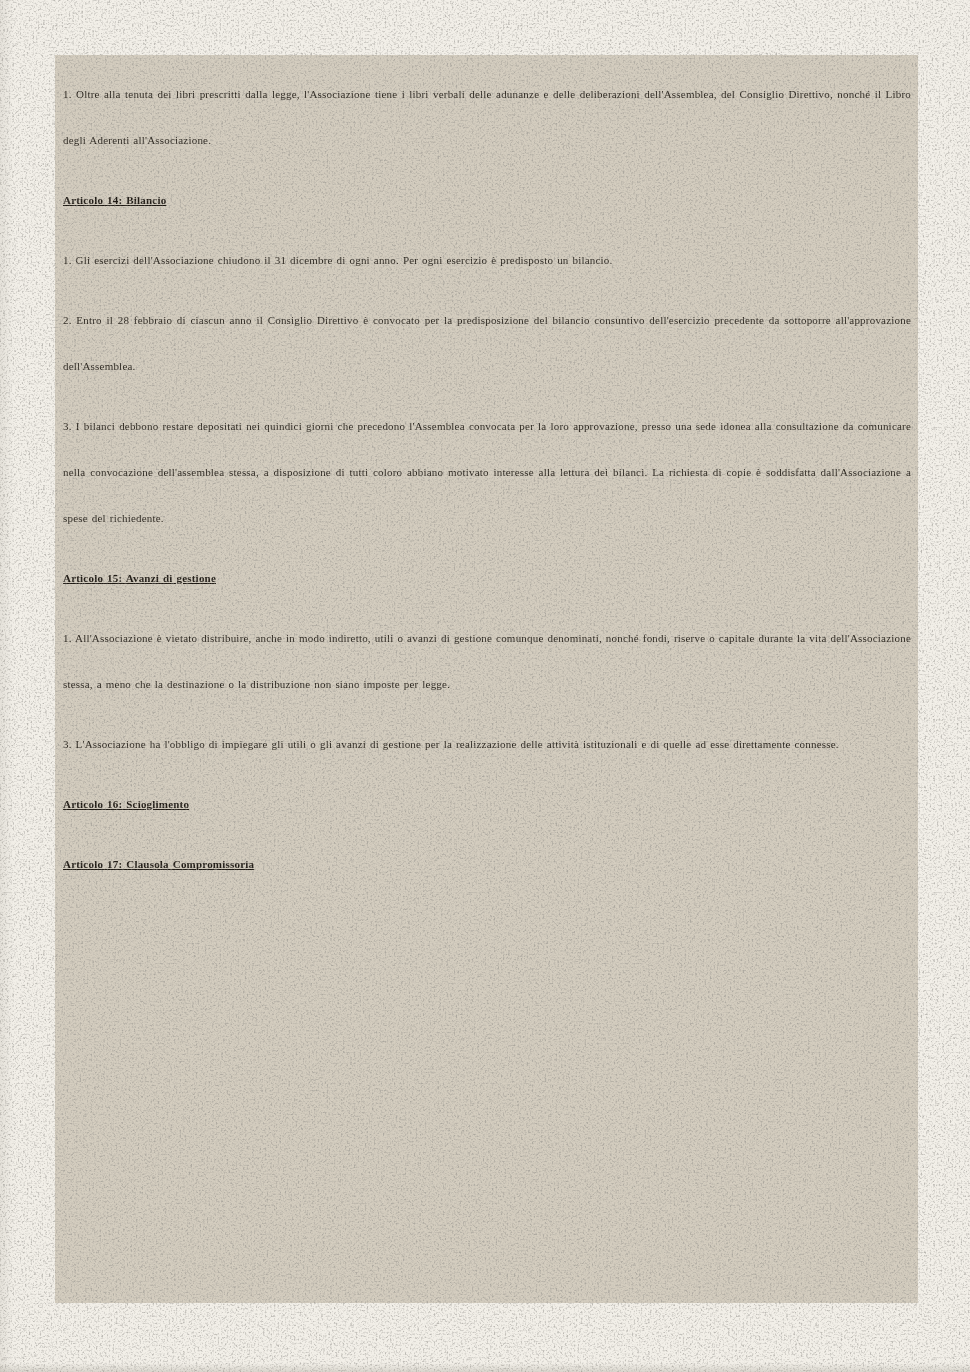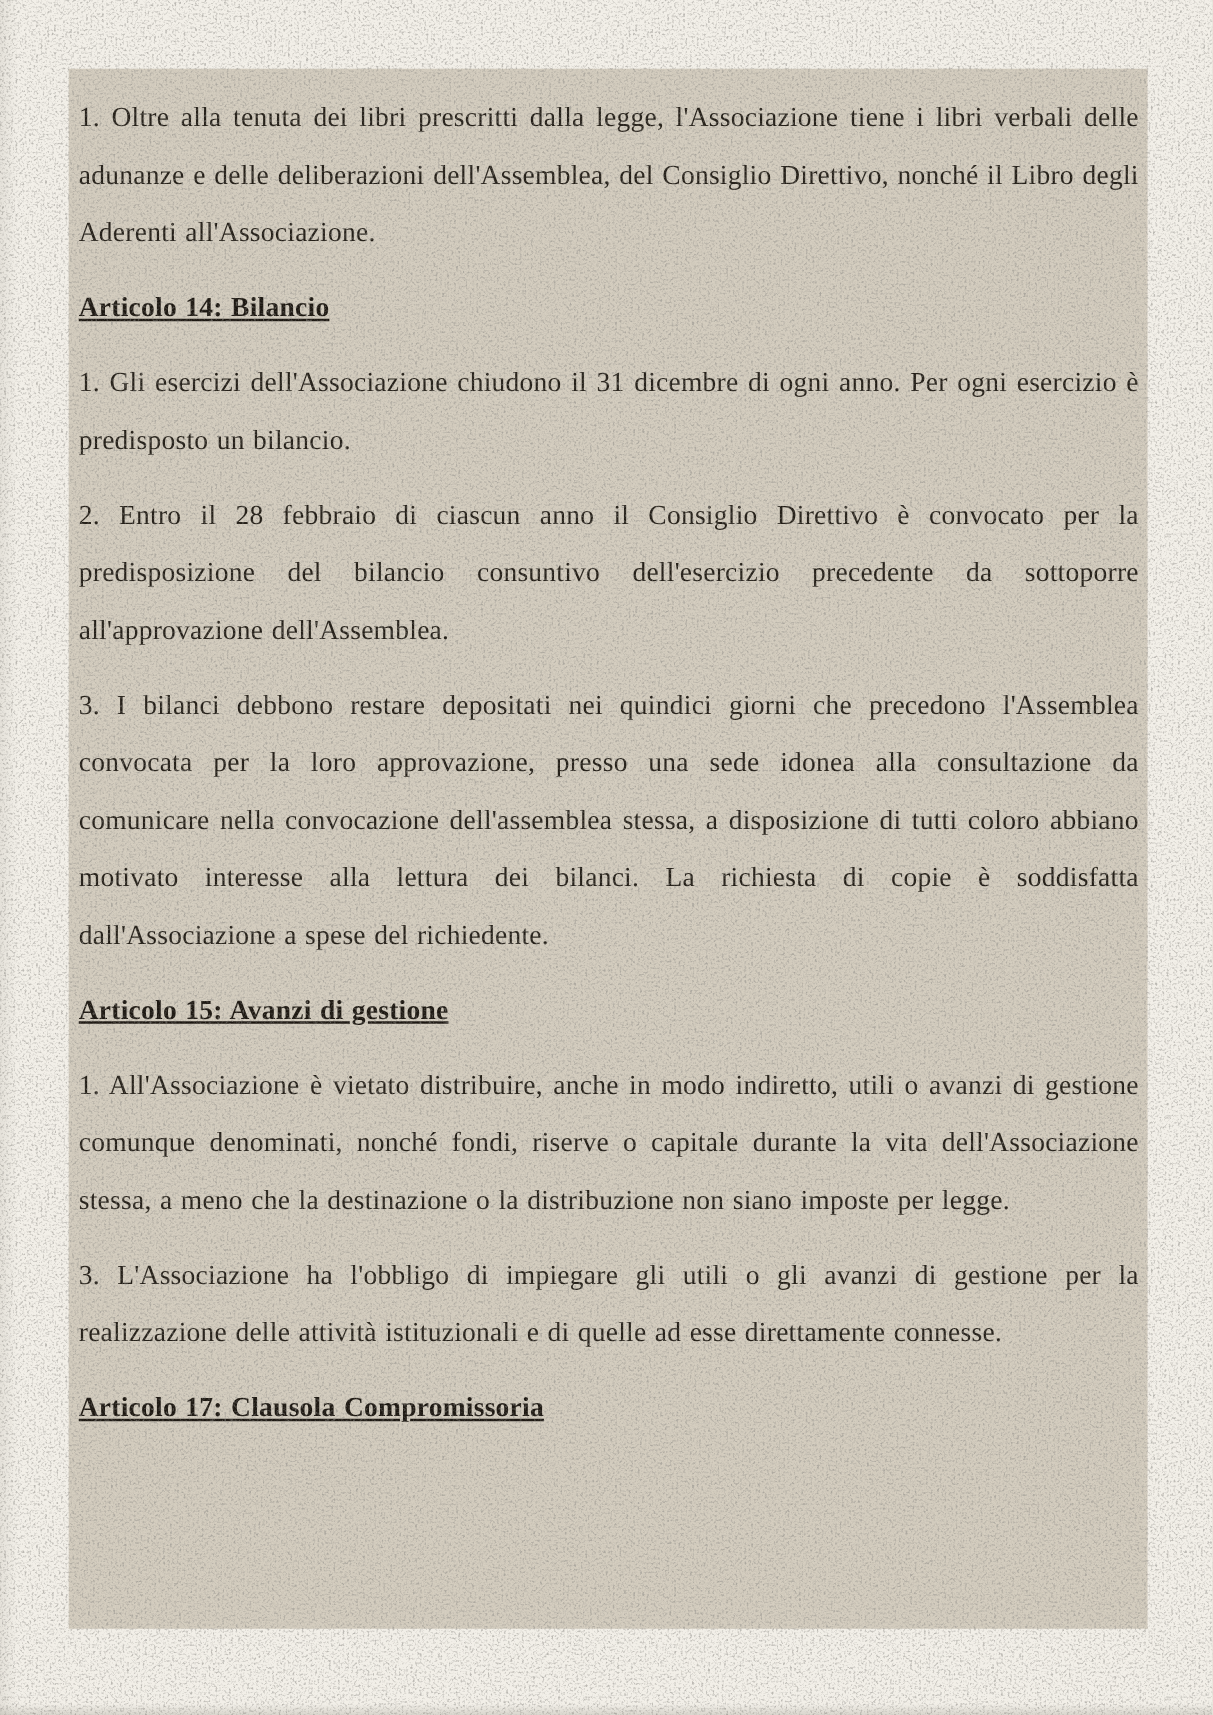--- a/index.html
+++ b/index.html
@@ -21,21 +21,21 @@
     left: 55px;
     top: 55px;
     width: 863px;
     height: 1248px;
     background: #d5cec0;
     box-sizing: border-box;
     padding: 16px 7px 0 8px;
   }
   .para, .heading {
     margin: 0 0 14px 0;
-    font-size: 22px;
+    font-size: 11px;
     line-height: 46px;
     color: #221d16;
     text-align: justify;
     letter-spacing: 0.2px;
     word-spacing: 1px;
   }
   .heading {
     font-weight: 700;
     text-align: left;
     color: #1b1610;
@@ -75,20 +75,21 @@
 
   <div class="paper">
     <p class="para">1. Oltre alla tenuta dei libri prescritti dalla legge, l'Associazione tiene i libri verbali delle adunanze e delle deliberazioni dell'Assemblea, del Consiglio Direttivo, nonché il Libro degli Aderenti all'Associazione.</p>
     <p class="heading">Articolo 14: Bilancio</p>
     <p class="para">1. Gli esercizi dell'Associazione chiudono il 31 dicembre di ogni anno. Per ogni esercizio è predisposto un bilancio.</p>
     <p class="para">2. Entro il 28 febbraio di ciascun anno il Consiglio Direttivo è convocato per la predisposizione del bilancio consuntivo dell'esercizio precedente da sottoporre all'approvazione dell'Assemblea.</p>
     <p class="para">3. I bilanci debbono restare depositati nei quindici giorni che precedono l'Assemblea convocata per la loro approvazione, presso una sede idonea alla consultazione da comunicare nella convocazione dell'assemblea stessa, a disposizione di tutti coloro abbiano motivato interesse alla lettura dei bilanci. La richiesta di copie è soddisfatta dall'Associazione a spese del richiedente.</p>
     <p class="heading">Articolo 15: Avanzi di gestione</p>
     <p class="para">1. All'Associazione è vietato distribuire, anche in modo indiretto, utili o avanzi di gestione comunque denominati, nonché fondi, riserve o capitale durante la vita dell'Associazione stessa, a meno che la destinazione o la distribuzione non siano imposte per legge.</p>
     <p class="para">3. L'Associazione ha l'obbligo di impiegare gli utili o gli avanzi di gestione per la realizzazione delle attività istituzionali e di quelle ad esse direttamente connesse.</p>
+    <p class="heading">Articolo 16: Scioglimento</p>
     <p class="heading">Articolo 17: Clausola Compromissoria</p>
   </div>
 
   <svg class="noise-overlay" width="970" height="1372" xmlns="http://www.w3.org/2000/svg">
     <defs>
       <filter id="specks" x="0" y="0" width="100%" height="100%">
         <feTurbulence type="fractalNoise" baseFrequency="0.55" numOctaves="2" seed="11" stitchTiles="stitch" result="t"></feTurbulence>
         <feColorMatrix in="t" type="matrix" values="0 0 0 0 0.28
                   0 0 0 0 0.27
                   0 0 0 0 0.25

